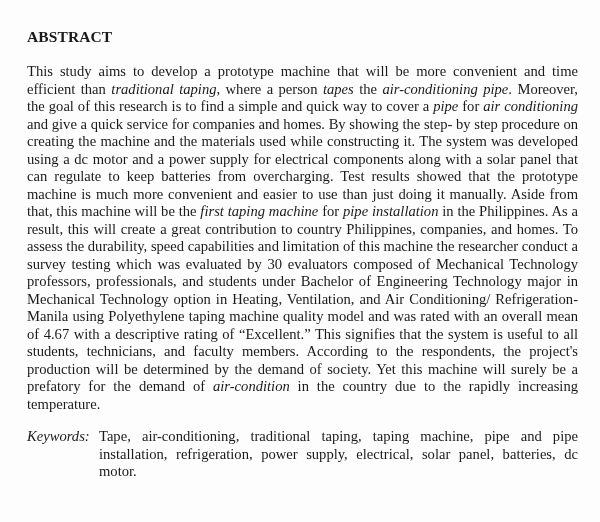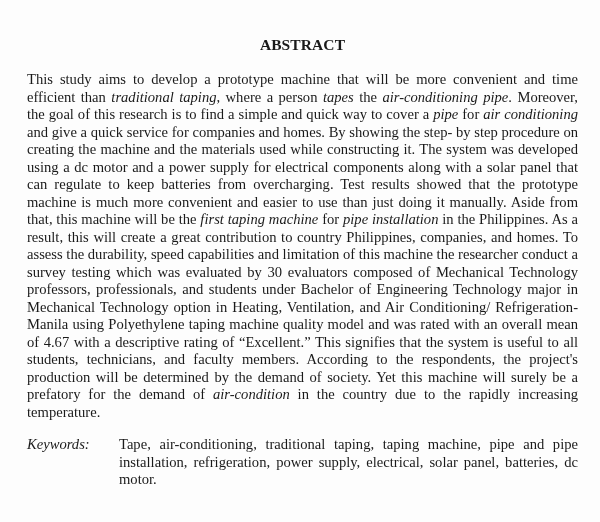--- a/index.html
+++ b/index.html
@@ -15,45 +15,44 @@
       font-family: "Liberation Serif", "DejaVu Serif", serif;
       color: #1a1a1a;
     }
     .page {
       position: absolute;
       left: 27px;
       top: 0;
       width: 551px;
     }
     .title {
-      text-align: center;
+      text-align: left;
       font-weight: bold;
       font-size: 15.5px;
       margin: 0;
-      padding-top: 36px;
+      padding-top: 28px;
       letter-spacing: 0.1px;
     }
     .abstract-body {
       margin: 17px 0 0 0;
       font-size: 14.6px;
       line-height: 17.5px;
       text-align: justify;
       text-align-last: left;
       hyphens: none;
       font-family: Liberation Serif, serif;
     }
     .abstract-body em {
       font-style: italic;
     }
     .keywords {
       display: flex;
       margin-top: 15px;
       font-size: 14.6px;
       line-height: 17.5px;
-      gap: 20px;
     }
     .kw-label {
       font-style: italic;
       width: 72px;
       flex: 0 0 72px;
     }
     .kw-text {
       flex: 1;
       text-align: justify;
       text-align-last: left;

